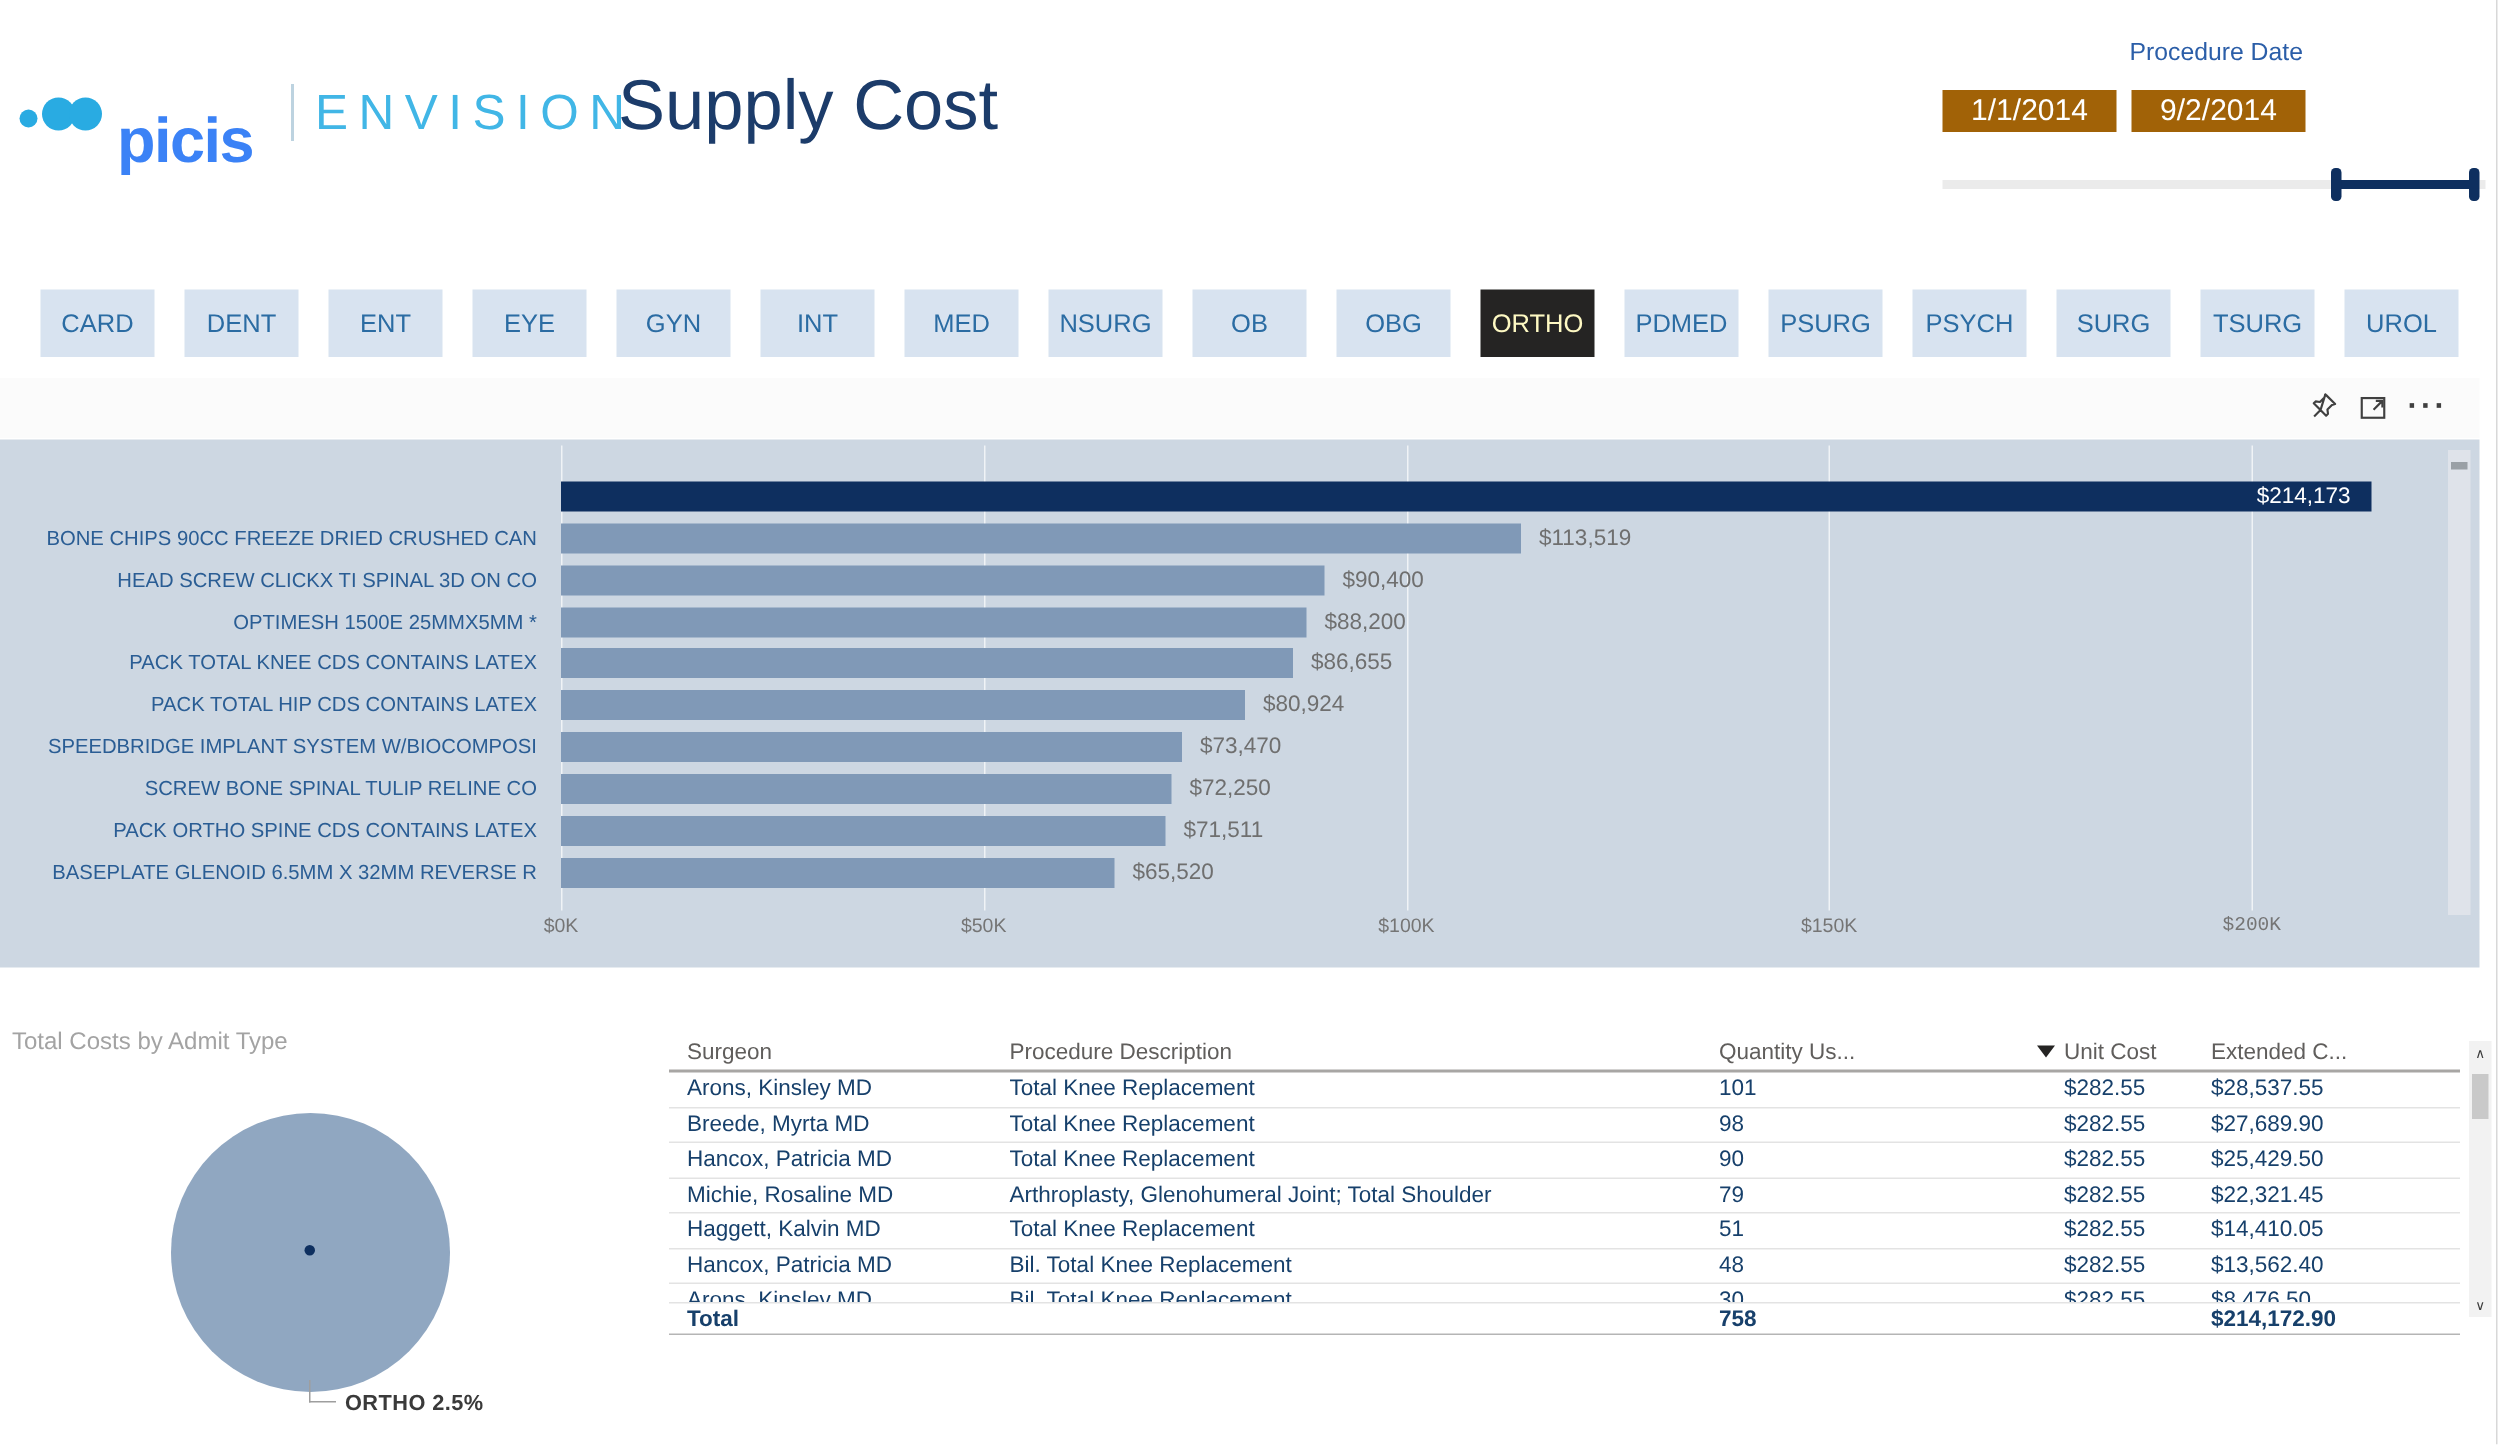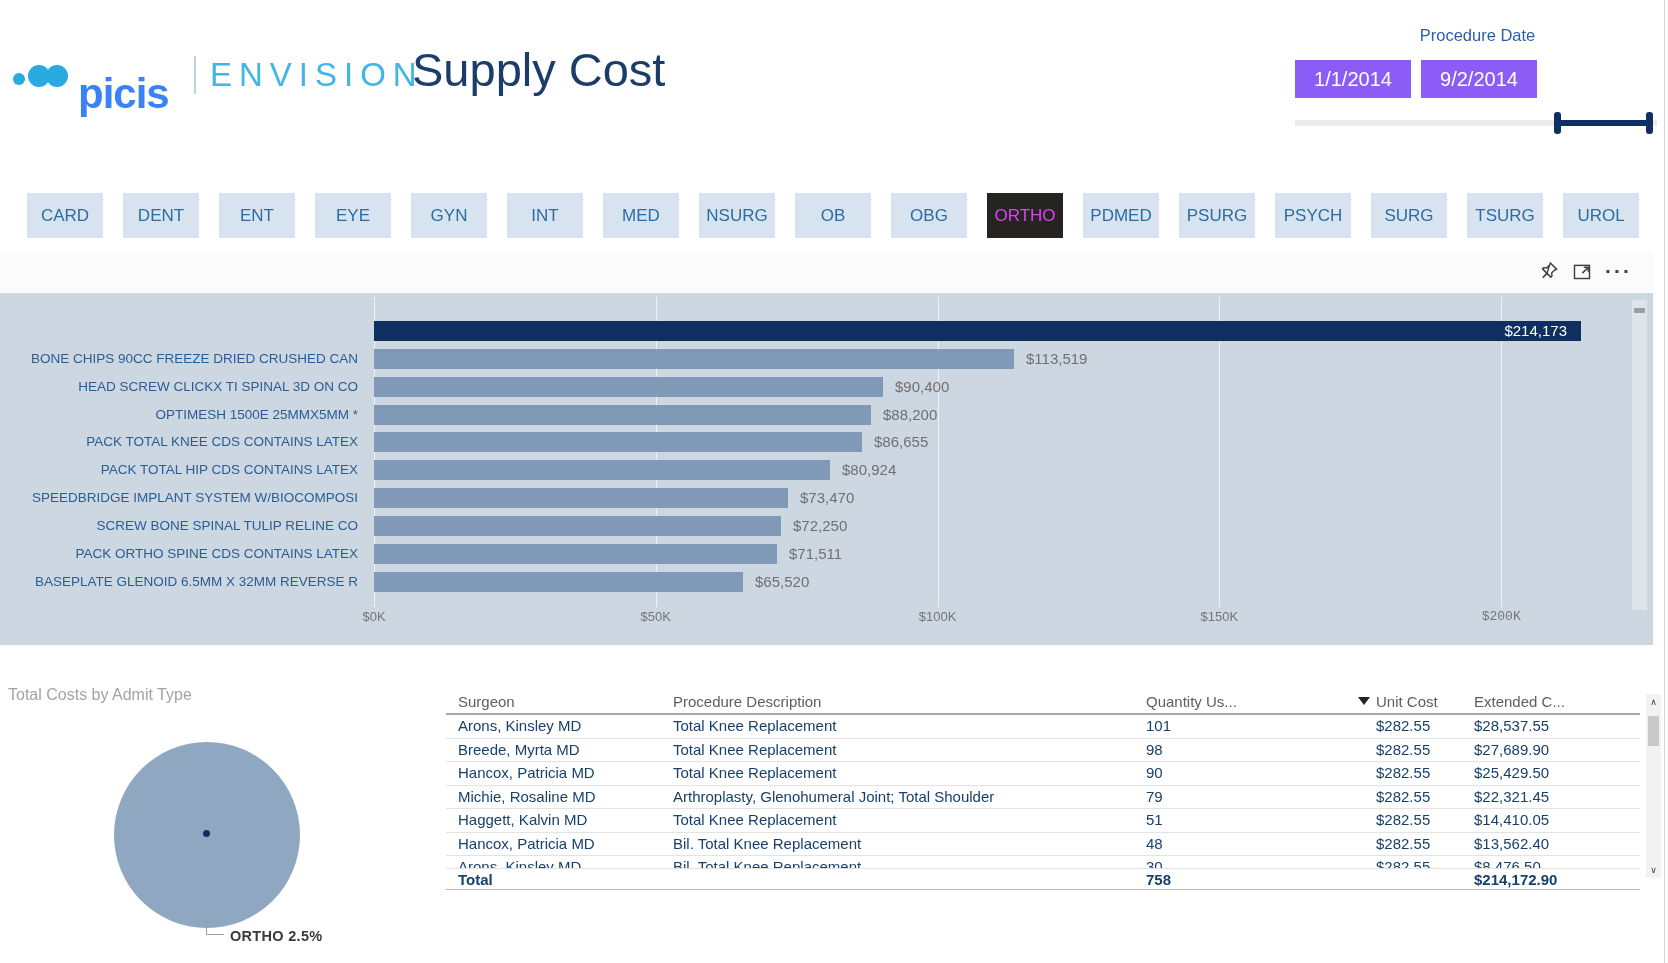--- a/index.html
+++ b/index.html
@@ -11,32 +11,32 @@
   
   #brand { left:78px; top:50px; font-size:42px; font-weight:bold; color:#3b82f6; letter-spacing:-1px;margin-top:20px; }
   #logo-divider { left:194px; top:56px; width:2px; height:38px; background:#bdd3e0; }
   #product { left:210px; top:56px; font-size:33px; font-weight:300; color:#41b6e6; letter-spacing:7px; }
   #page-title { left:412px; top:42px; font-size:47px; font-weight:300; color:#1c3c6a; }
 
   
   #date-filter { left:1295px; top:26px; width:365px; height:110px; }
   #df-label { position:absolute; top:0; left:0; width:100%; text-align:center; color:#2b5ea8; font-size:16.5px; }
   #df-boxes { position:absolute; top:34px; left:0; display:flex; gap:10px; }
-  .df-box { width:116px; height:38px; background:#8b5cf6; color:#fff; font-size:20px;
+  .df-box { width:116px; height:28px; background:#a16207; color:#fff; font-size:20px;
             display:flex; align-items:center; justify-content:center; }
   #df-slider { position:absolute; top:86px; left:0; width:362px; height:22px; }
   #sl-track { position:absolute; top:8px; left:0; width:362px; height:6px; background:#ebebeb; }
   #sl-range { position:absolute; top:8px; left:263px; width:92px; height:6px; background:#0e2f5f; }
   .sl-handle { position:absolute; top:0; width:7px; height:22px; background:#0e2f5f; border-radius:3px; }
 
   
   #tabs { left:27px; top:193px; width:1612px; height:45px; display:flex; gap:20px; }
   .tab { flex:1; display:flex; align-items:center; justify-content:center;
          background:#d8e3f0; color:#2b6ca3; font-size:17px; cursor:pointer; }
-  .tab.active { background:#252423; color:#d946ef; }
+  .tab.active { background:#252423; color:#fef9c3; }
 
   
   #card-toolbar { left:0; top:252px; width:1653px; height:40px; background:#fbfbfb; }
   #toolbar-icons { position:absolute; right:21px; top:9px; display:flex; gap:13px; align-items:center; }
   .tb-icon { width:20px; height:20px; cursor:pointer; }
   .dots { font-size:21px; font-weight:bold; color:#404040; letter-spacing:2px; line-height:16px; }
 
   
   #bar-chart { left:0; top:293px; width:1653px; height:352px; background:#cdd7e2; }
   .gridline { position:absolute; top:4px; width:1px; height:310px; background:rgba(255,255,255,0.7); }

